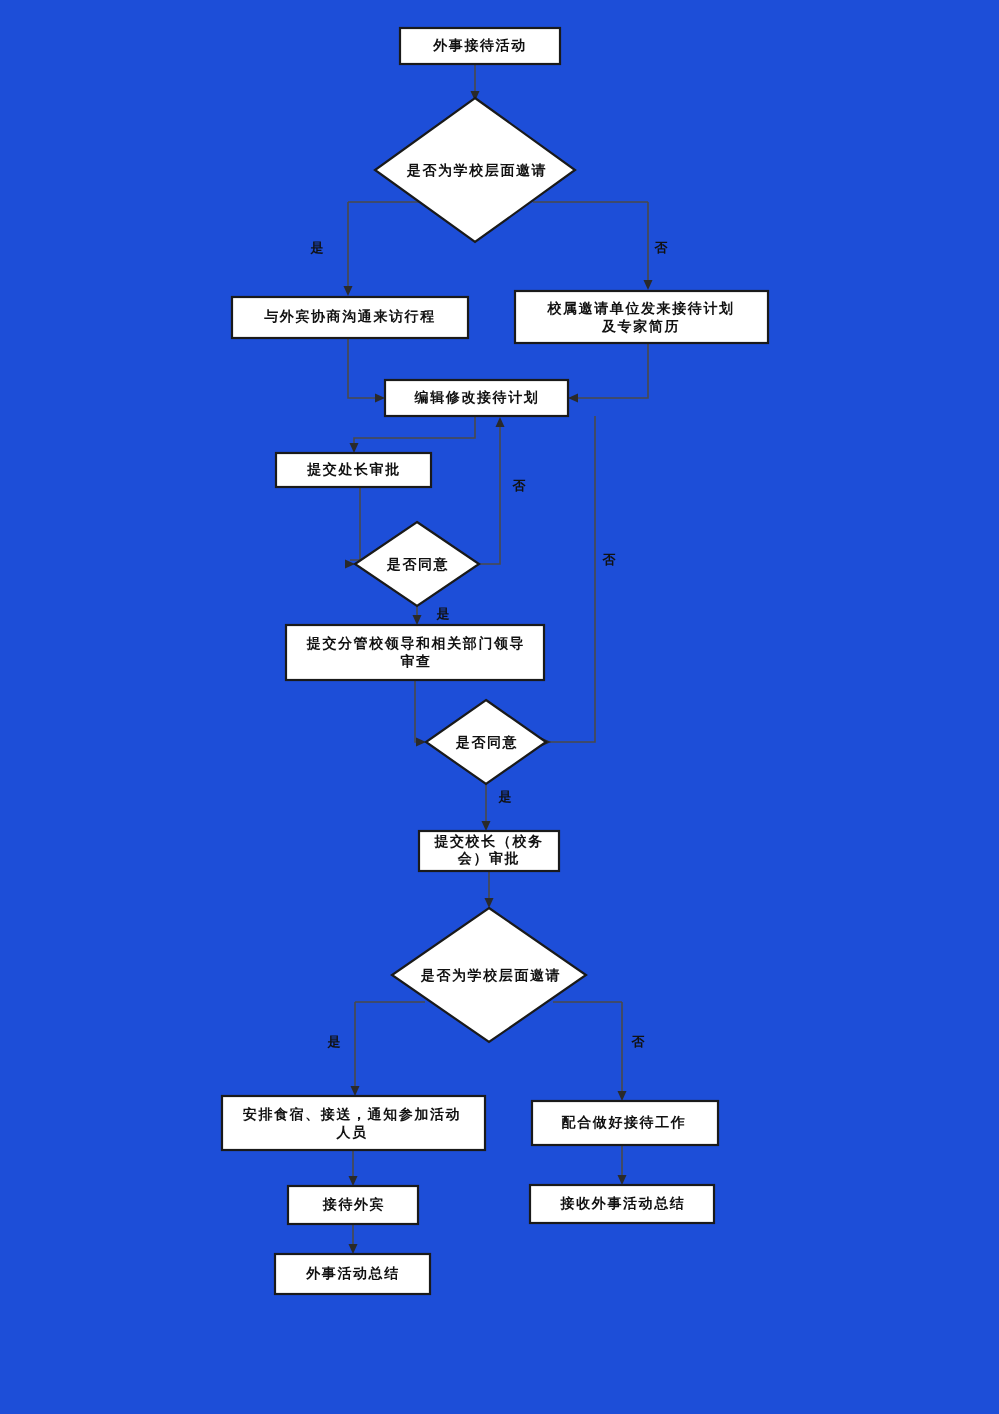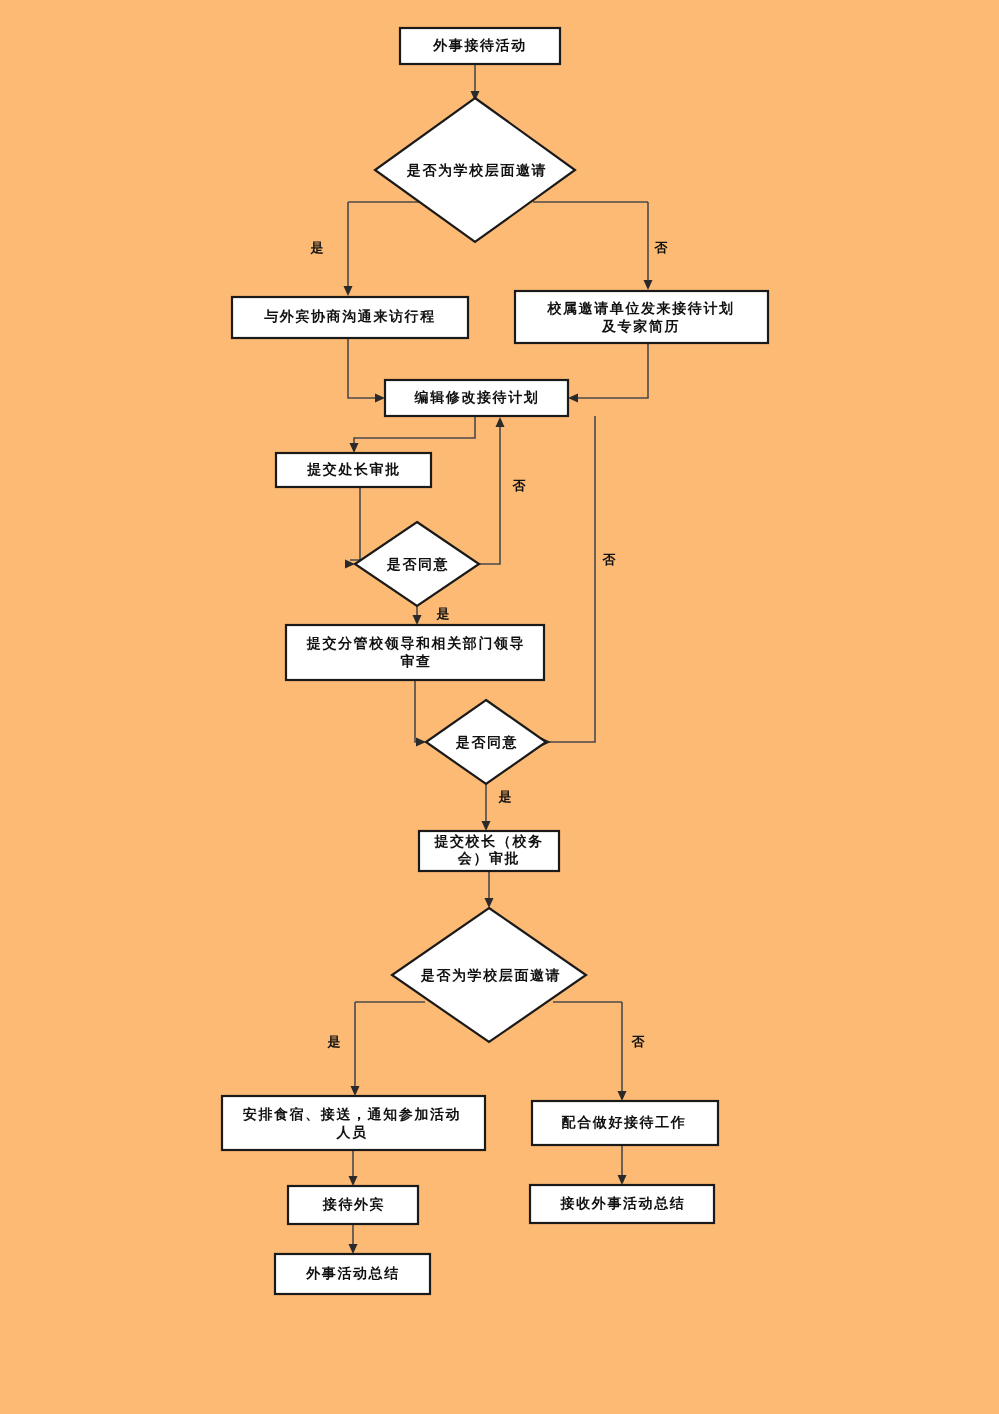--- a/index.html
+++ b/index.html
@@ -8,21 +8,21 @@
     padding: 0;
     background: #ffffff;
   }
   body {
     font-family: "Liberation Serif", "DejaVu Serif", serif;
   }
   #flowchart-page {
     position: relative;
     width: 999px;
     height: 1414px;
-    background: #fdba74;
+    background: #1d4ed8;
     overflow: hidden;
   }
   #flow-svg {
     position: absolute;
     left: 0;
     top: 0;
     width: 999px;
     height: 1414px;
   }
   .node-shape {

